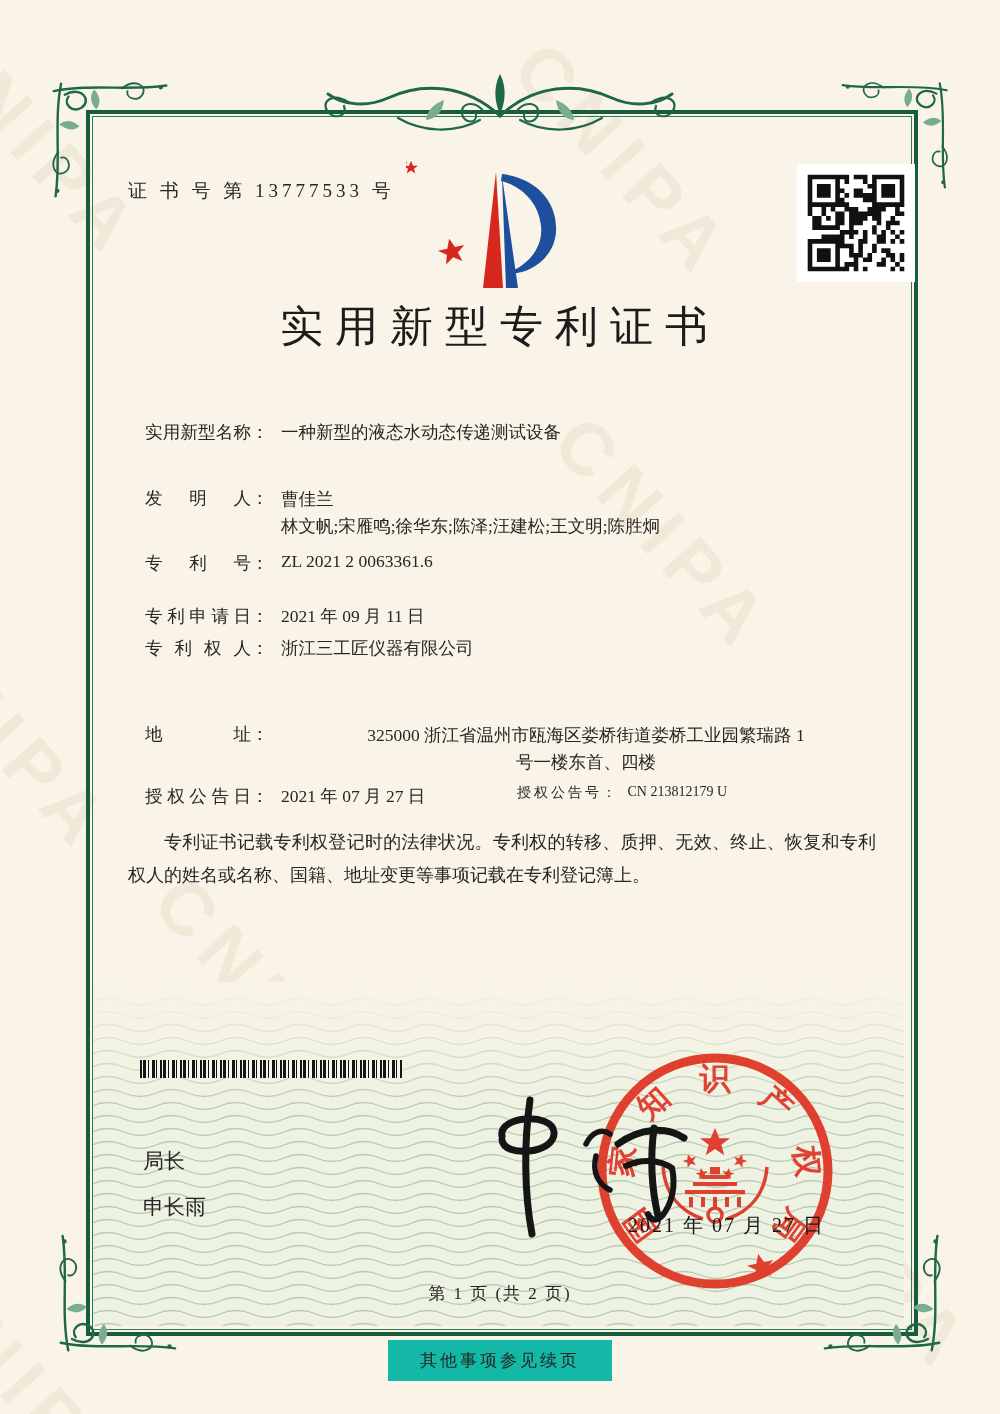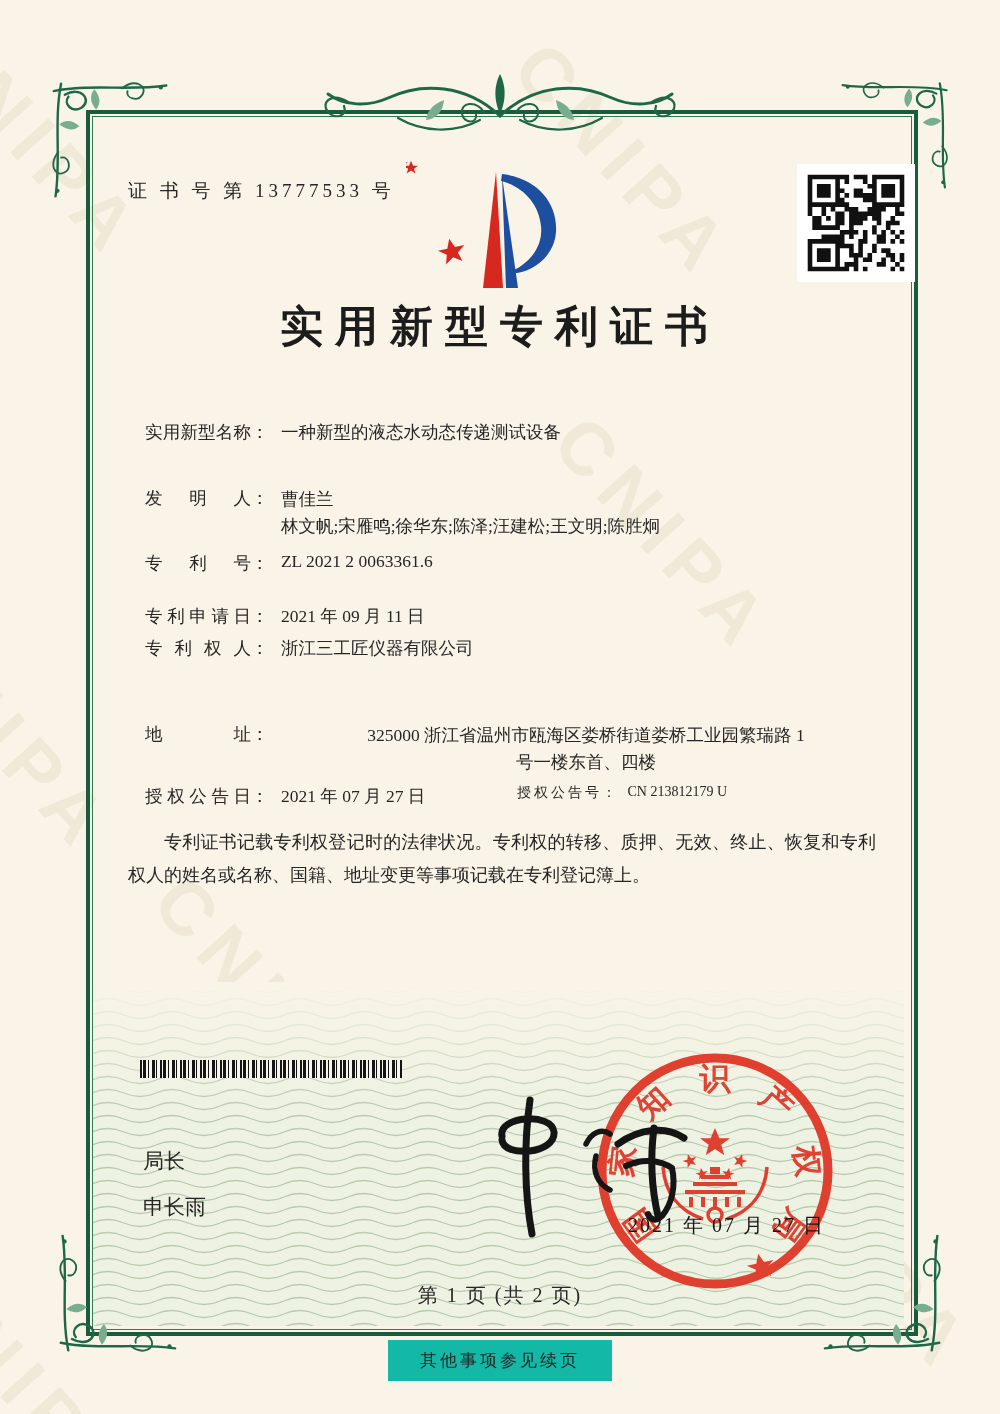--- a/index.html
+++ b/index.html
@@ -12,21 +12,21 @@
   
   .frame{position:absolute;left:86px;top:110px;width:824px;height:1218px;border:4px solid #175c3c;z-index:3;}
   .frame-inner{position:absolute;inset:2px;border:1px solid #2c7b53;}
   
   .waves{position:absolute;left:92px;top:982px;width:812px;height:344px;z-index:1;}
   .wavefade{position:absolute;left:92px;top:982px;width:812px;height:130px;z-index:2;
             background:linear-gradient(#f9f4e7 0%, rgba(249,244,231,0) 100%);}
   
   .certno{position:absolute;left:128px;top:178px;font-size:19px;letter-spacing:4px;z-index:4;}
   .title{position:absolute;left:0;top:298px;width:1000px;text-align:center;font-size:43px;
-         font-weight:bold;letter-spacing:12px;color:#1c1c1c;z-index:4;}
+         font-weight:normal;letter-spacing:12px;color:#1c1c1c;z-index:4;}
   
   .frow{position:absolute;left:145px;font-size:17.5px;z-index:4;}
   .flabel{display:inline-block;width:106px;text-align:justify;text-align-last:justify;vertical-align:top;}
   .fcolon{vertical-align:top;}
   .fval{margin-left:8px;vertical-align:top;display:inline-block;}
   .fval .ln{display:block;line-height:27px;}
   .g2{position:absolute;left:517px;font-size:14px;z-index:4;}
   .g2 .flabel2{letter-spacing:3px;}
   
   .paras{position:absolute;left:128px;top:826px;width:748px;font-size:18px;line-height:33px;
@@ -38,21 +38,21 @@
       #151515 0 2px,#f8f5ea 2px 3px,#151515 3px 6px,#f8f5ea 6px 8px,
       #151515 8px 9px,#f8f5ea 9px 12px,#151515 12px 15px,#f8f5ea 15px 16px,
       #151515 16px 17px,#f8f5ea 17px 20px);}
   
   .sigblock{position:absolute;left:143px;top:1138px;font-size:21px;line-height:46px;z-index:5;}
   .sig-svg{position:absolute;left:468px;top:1092px;width:230px;height:150px;z-index:6;}
   
   .seal{position:absolute;left:584px;top:1040px;width:262px;height:262px;z-index:5;opacity:.93;}
   .sealdate{position:absolute;left:628px;top:1212px;font-size:20px;letter-spacing:2px;color:#151515;z-index:7;}
   
-  .pageno{position:absolute;left:0;top:1282px;width:1000px;text-align:center;font-size:20px;
+  .pageno{position:absolute;left:0;top:1282px;width:1000px;text-align:center;font-size:17px;
           letter-spacing:2px;z-index:4;}
   .note{position:absolute;left:50%;top:1340px;transform:translateX(-50%);background:#14b8a6;
         padding:9px 32px;font-size:17px;letter-spacing:3px;z-index:6;}
   
   .orn{position:absolute;z-index:4;pointer-events:none;}
   .qr{position:absolute;left:797px;top:164px;width:118px;height:118px;z-index:4;}
   .logo{position:absolute;left:406px;top:156px;width:152px;height:140px;z-index:4;}
 </style>
 </head>
 <body>

